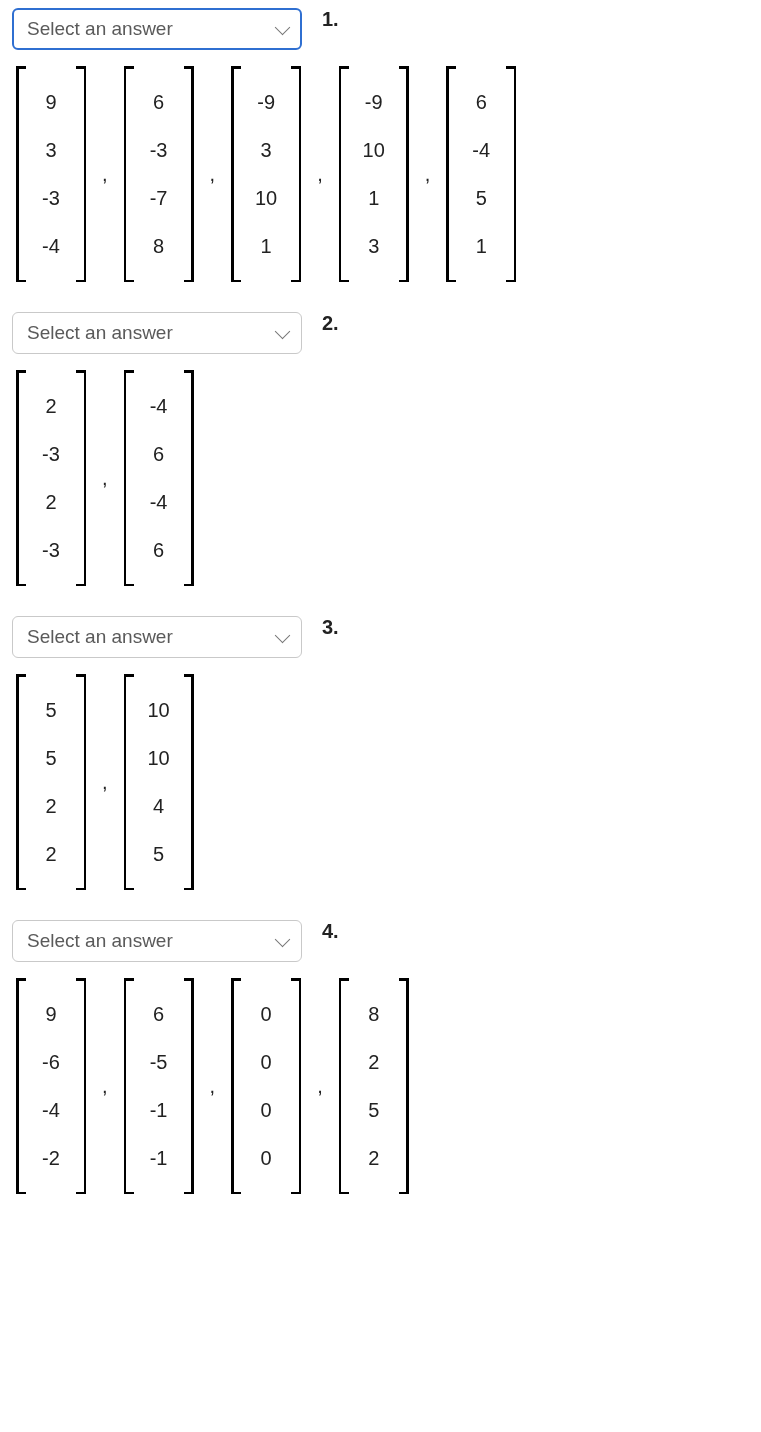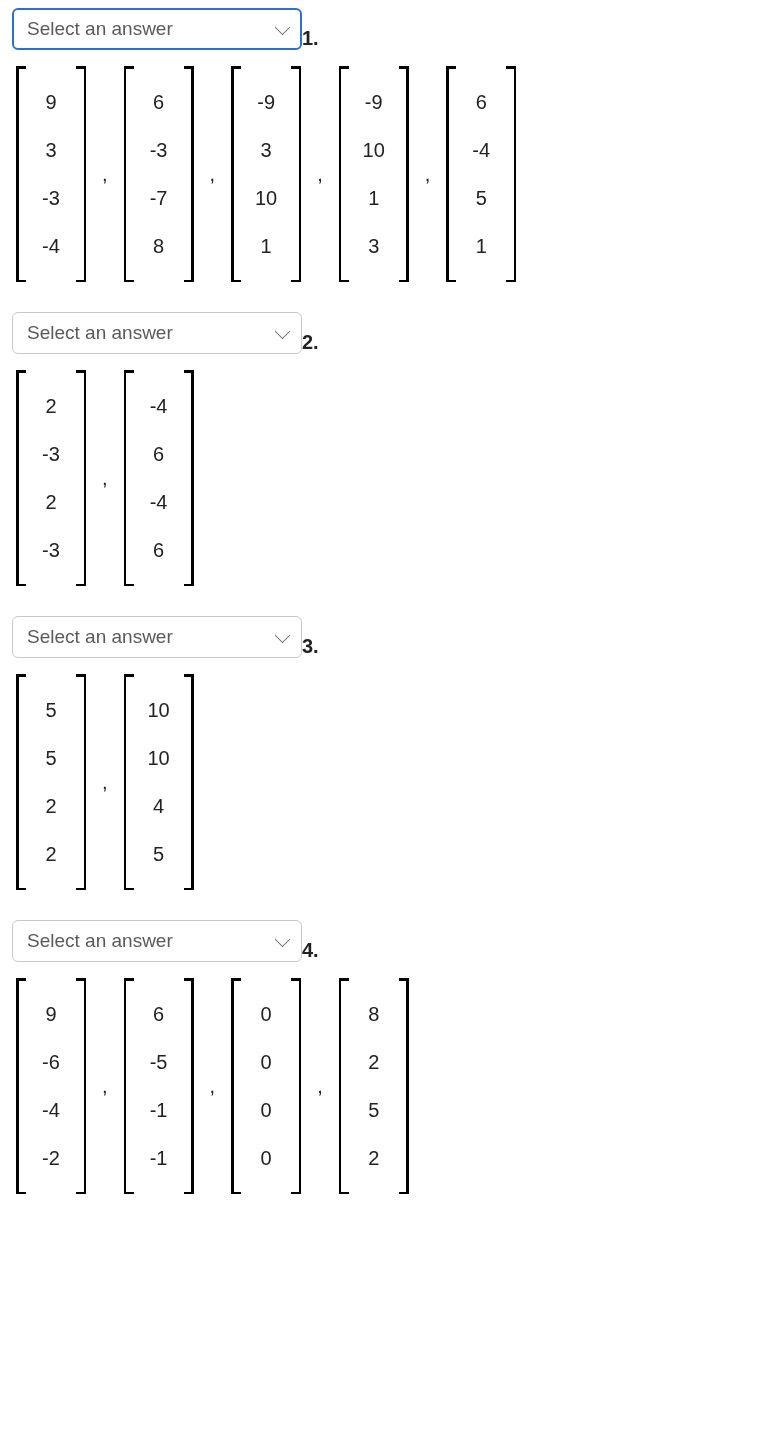--- a/index.html
+++ b/index.html
@@ -7,22 +7,22 @@
     margin: 0;
     padding: 8px 12px;
     font-family: Arial, Helvetica, sans-serif;
     font-size: 20px;
     color: #222;
     background: #fff;
     width: 761px;
   }
   .row {
     display: flex;
-    align-items: flex-end;
-    gap: 0;
+    align-items: flex-start;
+    gap: 20px;
     margin-bottom: 16px;
   }
   .select {
     appearance: none;
     -webkit-appearance: none;
     width: 290px;
     height: 42px;
     padding: 6px 38px 6px 14px;
     font-size: 19px;
     color: #5a5a5a;

